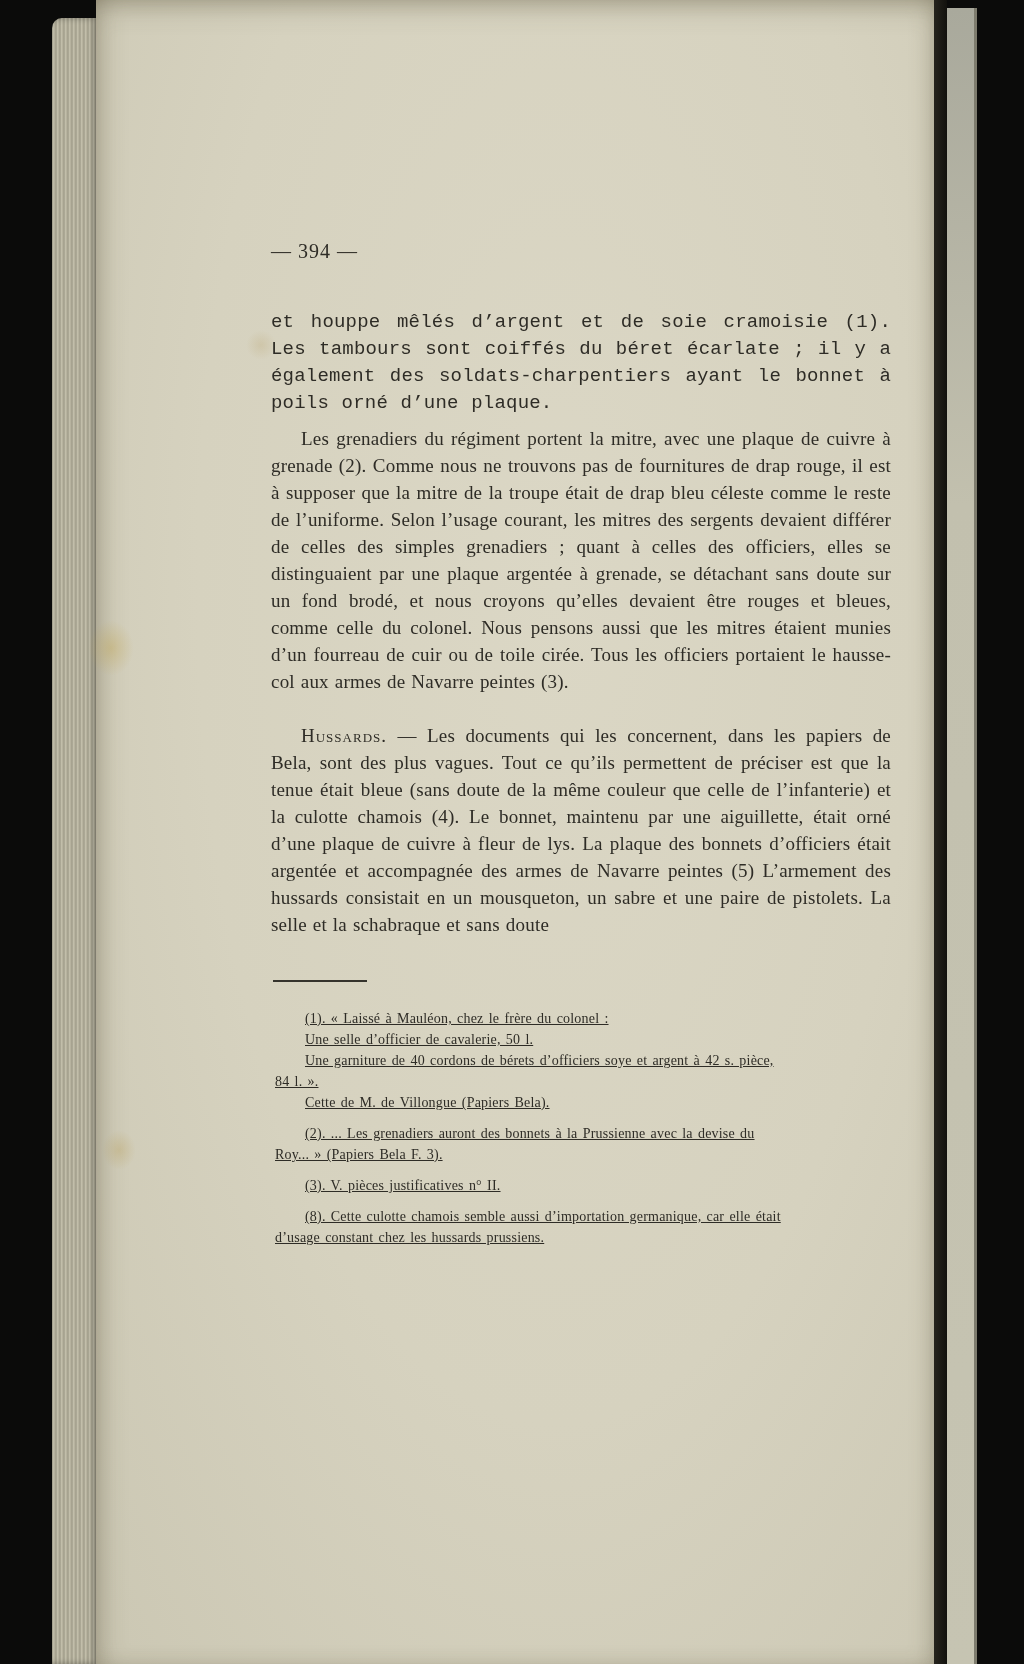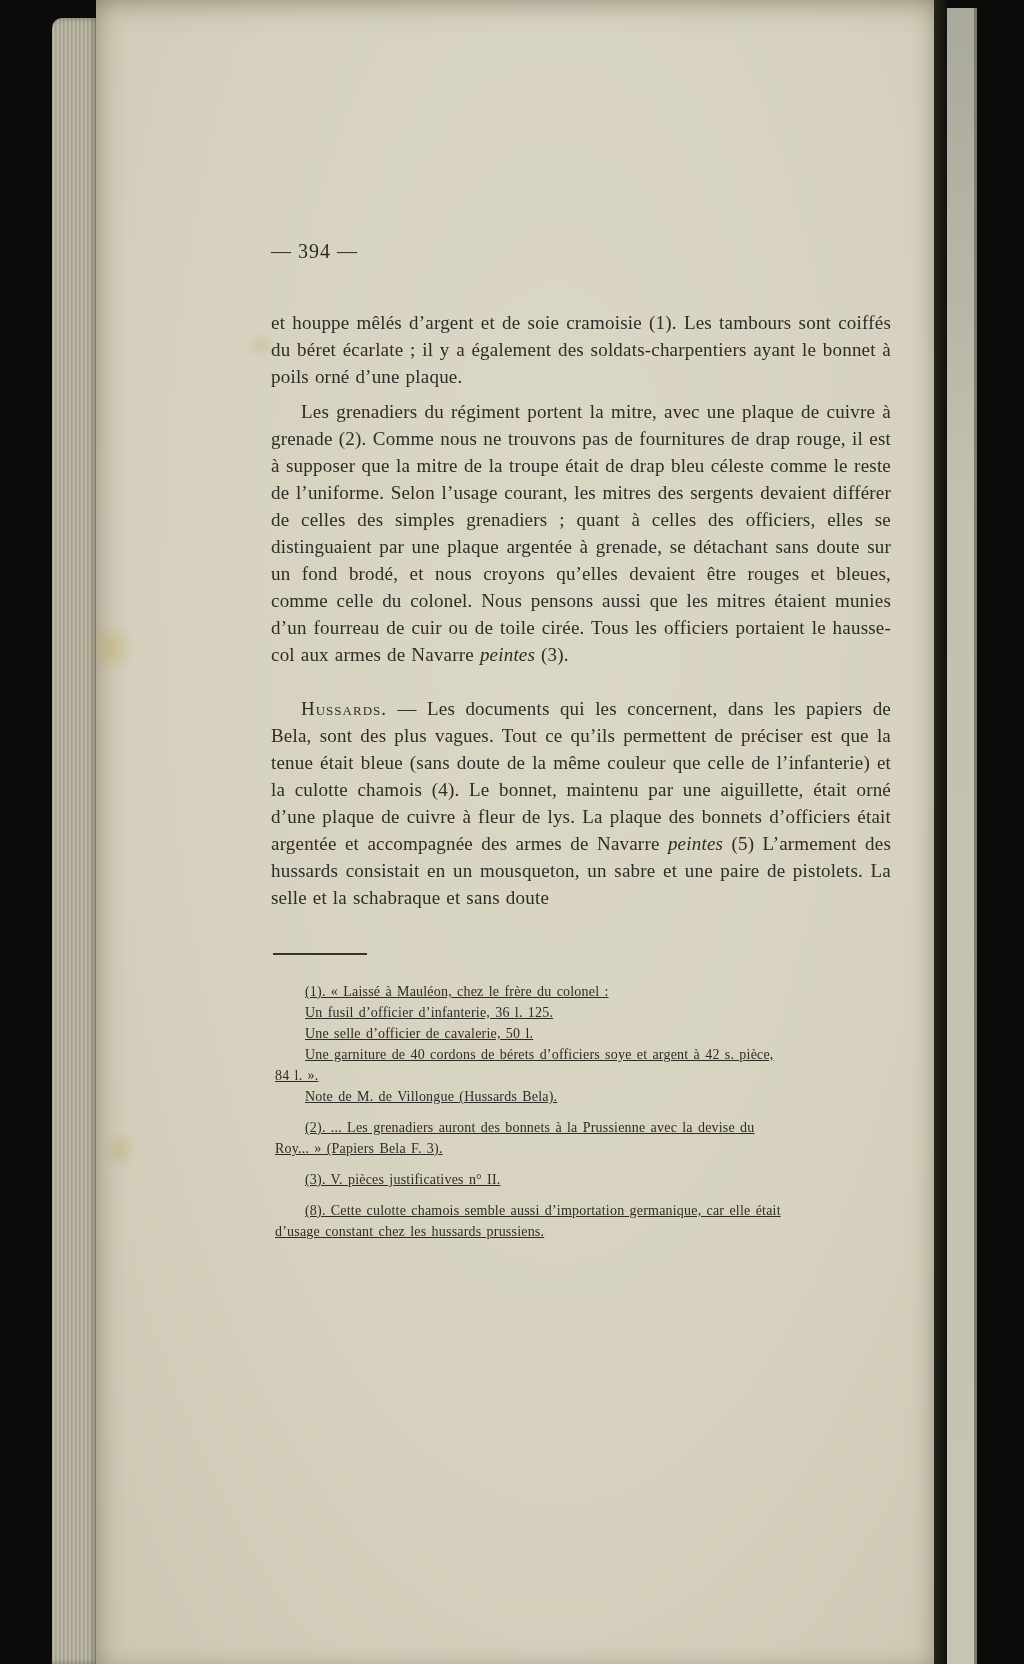--- a/index.html
+++ b/index.html
@@ -81,24 +81,24 @@
   }
   .para {
     margin: 0;
     font-size: 19px;
     line-height: 27px;
     text-align: justify;
     letter-spacing: 0.2px;
     word-spacing: 1px;
   }
   .para.indent { text-indent: 30px; }
-  .p1 { margin-bottom: 8px; }
+  .p1 { margin-bottom: 8px; font-family: Liberation Mono, monospace; }
   .p2 { margin-bottom: 27px; }
   .smallcaps { font-variant: small-caps; letter-spacing: 1px; }
-  .italic { font-style: italic; }
+  .italic { }
 
   .rule {
     width: 94px; height: 2px;
     background: #35332c;
     margin: 42px 0 26px 2px;
   }
   .footnotes {
     font-size: 14px;
     line-height: 21px;
     letter-spacing: 0.2px;
@@ -127,25 +127,24 @@
       <p class="para p1"><span>et houppe mêlés d’argent et de soie cramoisie (1). Les tambours sont coiffés du béret écarlate ; il y a également des soldats-charpentiers ayant le bonnet à poils orné d’une plaque.</span></p>
 
       <p class="para p2 indent"><span>Les grenadiers du régiment portent la mitre, avec une plaque de cuivre à grenade (2). Comme nous ne trouvons pas de fournitures de drap rouge, il est à supposer que la mitre de la troupe était de drap bleu céleste comme le reste de l’uniforme. Selon l’usage courant, les mitres des sergents devaient différer de celles des simples grenadiers ; quant à celles des officiers, elles se distinguaient par une plaque argentée à grenade, se détachant sans doute sur un fond brodé, et nous croyons qu’elles devaient être rouges et bleues, comme celle du colonel. Nous pensons aussi que les mitres étaient munies d’un fourreau de cuir ou de toile cirée. Tous les officiers portaient le hausse-col aux armes de Navarre </span><span class="italic">peintes</span><span> (3).</span></p>
 
       <p class="para p3 indent"><span class="smallcaps">Hussards.</span><span> — Les documents qui les concernent, dans les papiers de Bela, sont des plus vagues. Tout ce qu’ils permettent de préciser est que la tenue était bleue (sans doute de la même couleur que celle de l’infanterie) et la culotte chamois (4). Le bonnet, maintenu par une aiguillette, était orné d’une plaque de cuivre à fleur de lys. La plaque des bonnets d’officiers était argentée et accompagnée des armes de Navarre </span><span class="italic">peintes</span><span> (5) L’armement des hussards consistait en un mousqueton, un sabre et une paire de pistolets. La selle et la schabraque et sans doute</span></p>
 
       <div class="rule"></div>
 
       <div class="footnotes">
           <div class="fn-line indent">(1). « Laissé à Mauléon, chez le frère du colonel :</div>
-          <div class="fn-line indent">Un fusil d’officier d’infanterie, 36 l. 125.</div>
           <div class="fn-line indent">Une selle d’officier de cavalerie, 50 l.</div>
           <div class="fn-line indent">Une garniture de 40 cordons de bérets d’officiers soye et argent à 42 s. pièce,</div>
           <div class="fn-line">84 l. ».</div>
-          <div class="fn-line indent">Note de M. de Villongue (Hussards Bela).</div>
+          <div class="fn-line indent">Cette de M. de Villongue (Papiers Bela).</div>
           <div class="fn-line indent gap">(2). ... Les grenadiers auront des bonnets à la Prussienne avec la devise du</div>
           <div class="fn-line">Roy... » (Papiers Bela F. 3).</div>
           <div class="fn-line indent gap">(3). V. pièces justificatives n° II.</div>
           <div class="fn-line indent gap">(8). Cette culotte chamois semble aussi d’importation germanique, car elle était</div>
           <div class="fn-line">d’usage constant chez les hussards prussiens.</div>
         </div>
     </div>
   </div>
 
   <div class="right-gap"></div>

